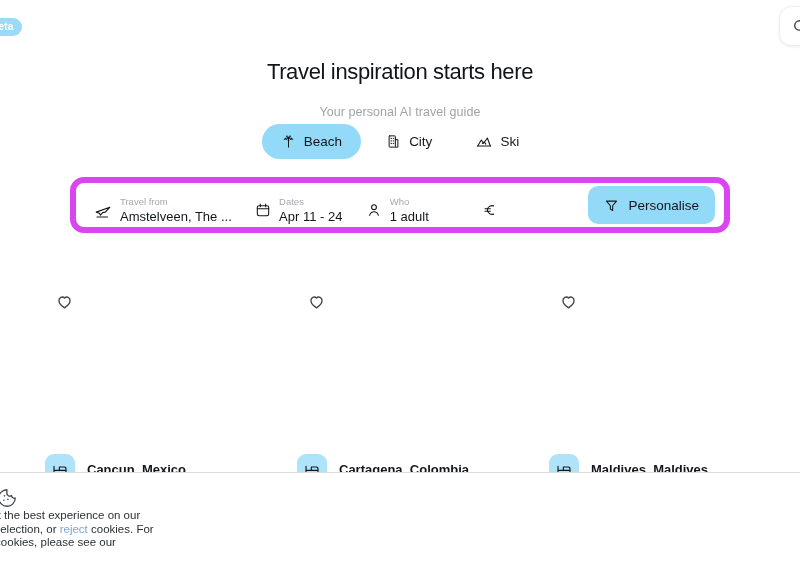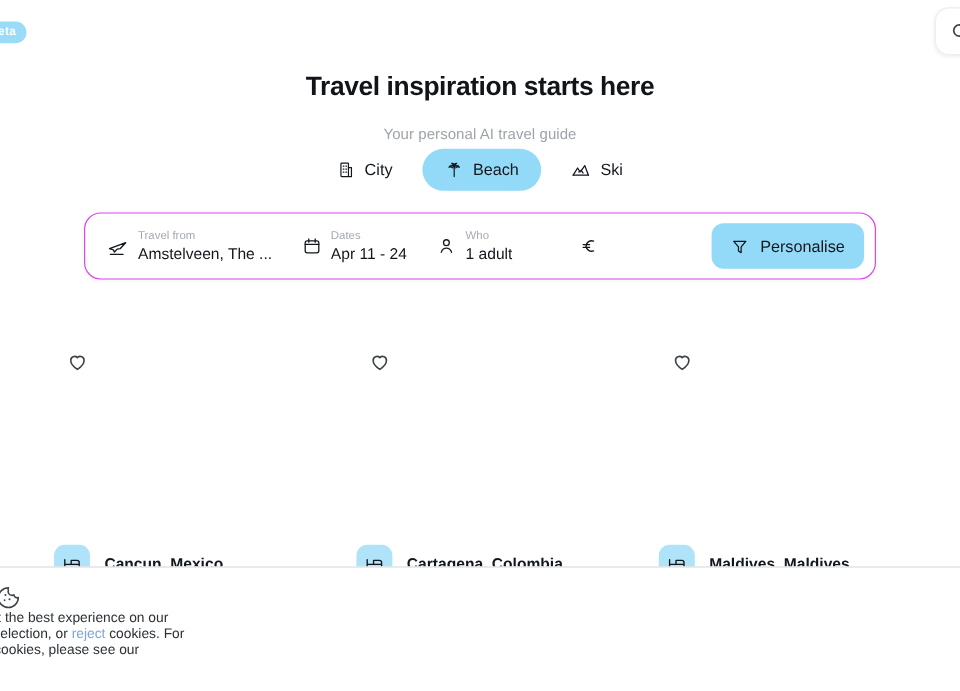--- a/index.html
+++ b/index.html
@@ -28,21 +28,21 @@
     border: 1px solid #eceef0;
     border-radius: 12px;
     box-shadow: 0 1px 3px rgba(18,24,36,.07);
     display: flex; align-items: center; justify-content: center;
   }
   .search-fab svg { display:block; }
 
   
   .hero { position: absolute; left: 0; top: 58px; width: 800px; text-align: center; }
   .hero-title {
-    font-size: 22px; font-weight: 700; color: #111418;
+    font-size: 22px; font-weight: 400; color: #111418;
     letter-spacing: -0.35px; line-height: 28px;
   }
   .hero-sub {
     margin-top: 19px;
     font-size: 12.5px; color: #9ea4ab; font-weight: 400;
     letter-spacing: .05px;
   }
 
   
   .tabs {
@@ -59,21 +59,21 @@
     font-family: "Liberation Sans", sans-serif;
   }
   .tab.active { background: #93DAF8; }
   .tab svg { display: block; }
 
   
   .search-panel {
     position: absolute; left: 70px; top: 177px;
     width: 660px; height: 56px;
     background: #ffffff;
-    border: 1px solid #d946ef;
+    border: 6px solid #d946ef;
     border-radius: 14px;
     box-shadow: 0 1px 4px rgba(18,24,36,.05);
     display: flex; align-items: center;
   }
   .field {
     display: flex; align-items: flex-start; gap: 8px;
     padding: 0 0 0 18px;
     height: 100%;
     flex-direction: row;
   }
@@ -166,46 +166,46 @@
     </span>
   </div>
 
   <div class="hero">
     <div class="hero-title">Travel inspiration starts here</div>
     <div class="hero-sub">Your personal AI travel guide</div>
   </div>
 
   <div class="tabs">
 
-    <button class="tab">
-      <span>
-        <svg width="15" height="15" viewBox="0 0 24 24" fill="none" stroke="#12171d" stroke-width="1.6" stroke-linecap="round" stroke-linejoin="round">
-          <rect x="5" y="3" width="10" height="18" rx="1"></rect>
-          <path d="M15 9h4v12h-4"></path>
-          <path d="M8 7h1M11.5 7h1M8 11h1M11.5 11h1M8 15h1M11.5 15h1"></path>
-        </svg>
-      </span>
-      <span>City</span>
-    </button>
-
     <button class="tab active">
       <span>
         <svg width="15" height="15" viewBox="0 0 24 24" fill="none" stroke="#12171d" stroke-width="1.6" stroke-linecap="round" stroke-linejoin="round">
           <path d="M12 8v13"></path>
           <path d="M12 8c-2.6-2.4-5.6-1.8-7 .6 2-1 3.9-.6 5 .9"></path>
           <path d="M12 8c2.6-2.4 5.6-1.8 7 .6-2-1-3.9-.6-5 .9"></path>
           <path d="M12 8c-1-2.8 1-5 3.4-4.6-1.6.6-2.4 2-2.2 3.4"></path>
           <path d="M12 8c1-2.8-1-5-3.4-4.6 1.6.6 2.4 2 2.2 3.4"></path>
         </svg>
       </span>
       <span>Beach</span>
     </button>
 
     <button class="tab">
       <span>
+        <svg width="15" height="15" viewBox="0 0 24 24" fill="none" stroke="#12171d" stroke-width="1.6" stroke-linecap="round" stroke-linejoin="round">
+          <rect x="5" y="3" width="10" height="18" rx="1"></rect>
+          <path d="M15 9h4v12h-4"></path>
+          <path d="M8 7h1M11.5 7h1M8 11h1M11.5 11h1M8 15h1M11.5 15h1"></path>
+        </svg>
+      </span>
+      <span>City</span>
+    </button>
+
+    <button class="tab">
+      <span>
         <svg width="16" height="16" viewBox="0 0 24 24" fill="none" stroke="#12171d" stroke-width="1.6" stroke-linecap="round" stroke-linejoin="round">
           <path d="M2.5 18h19"></path>
           <path d="M2.5 18 8 9l3.2 5"></path>
           <path d="m9.5 14 3-2 2.3 3.2"></path>
           <path d="M12.8 12 17 6l4.5 12"></path>
         </svg>
       </span>
       <span>Ski</span>
     </button>
   </div>

